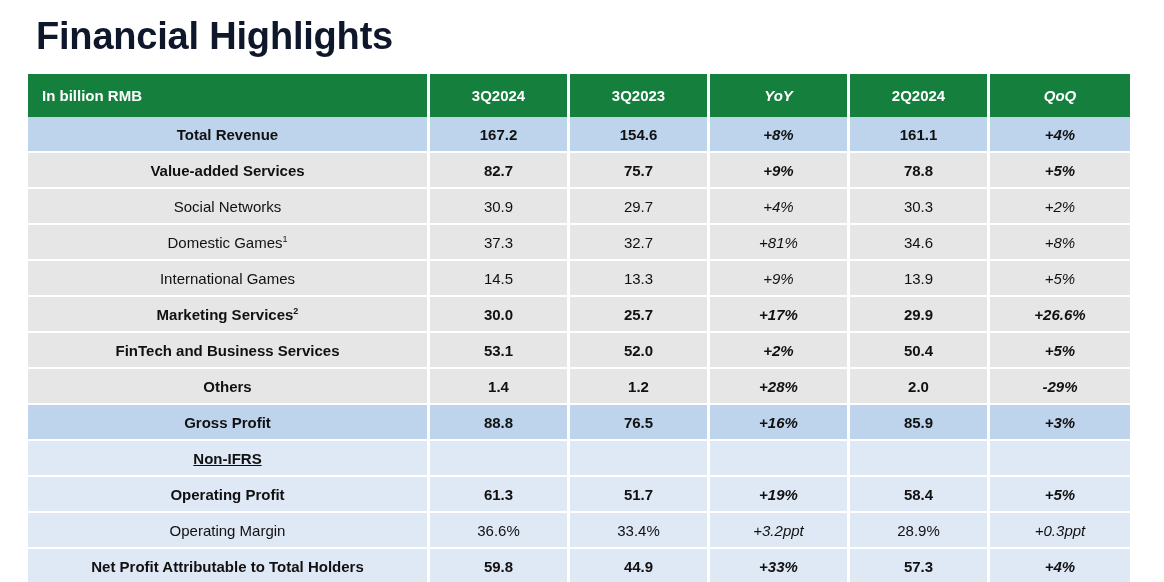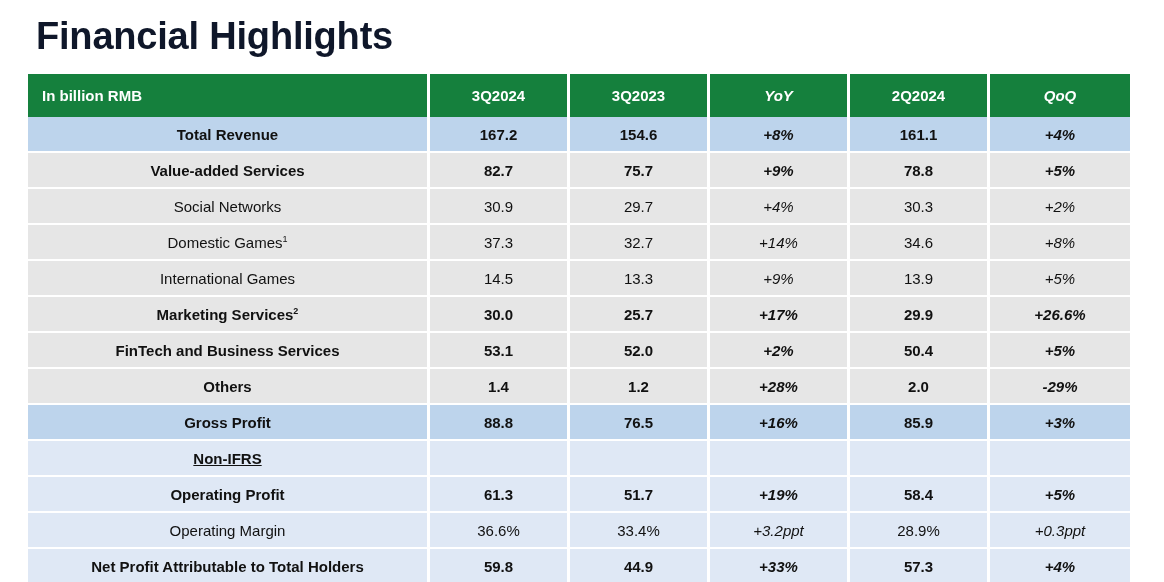--- a/index.html
+++ b/index.html
@@ -151,21 +151,21 @@
           <td class="num-cell reg">30.9</td>
           <td class="num-cell reg">29.7</td>
           <td class="num-cell reg it">+4%</td>
           <td class="num-cell reg">30.3</td>
           <td class="num-cell reg it">+2%</td>
         </tr>
         <tr class="tone-gray">
           <td class="label-cell ind2"><span class="reg ">Domestic Games<sup>1</sup></span></td>
           <td class="num-cell reg">37.3</td>
           <td class="num-cell reg">32.7</td>
-          <td class="num-cell reg it">+14%</td>
+          <td class="num-cell reg it">+81%</td>
           <td class="num-cell reg">34.6</td>
           <td class="num-cell reg it">+8%</td>
         </tr>
         <tr class="tone-gray">
           <td class="label-cell ind2"><span class="reg ">International Games</span></td>
           <td class="num-cell reg">14.5</td>
           <td class="num-cell reg">13.3</td>
           <td class="num-cell reg it">+9%</td>
           <td class="num-cell reg">13.9</td>
           <td class="num-cell reg it">+5%</td>

